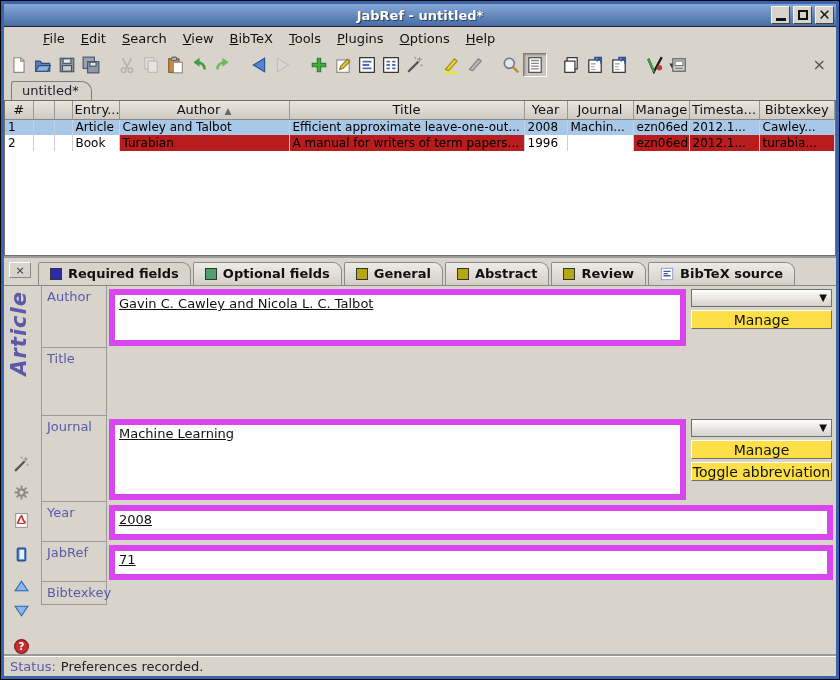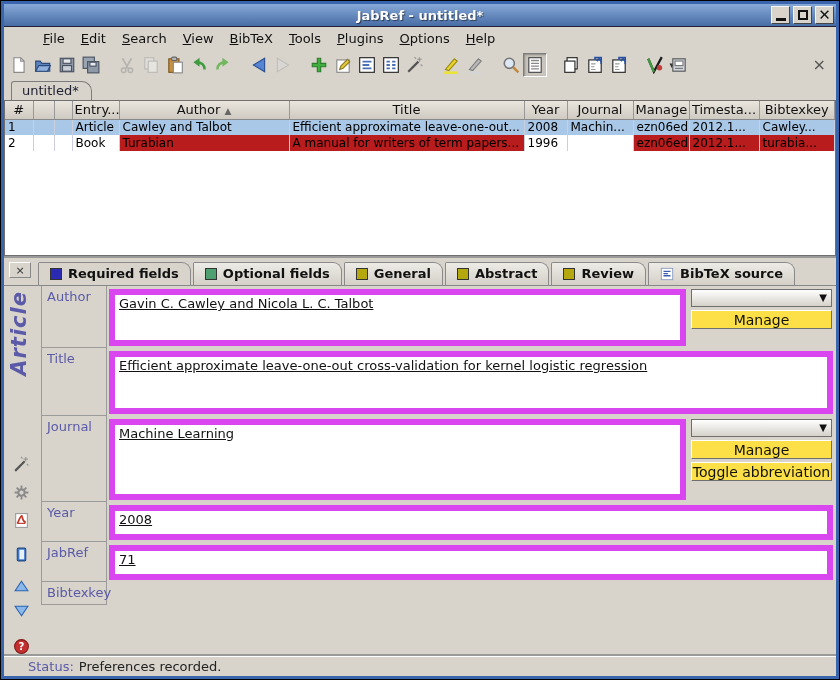--- a/index.html
+++ b/index.html
@@ -71,21 +71,21 @@
     font-size:13px; color:#111; overflow:hidden; white-space:nowrap;text-decoration:underline;}
   .fval.focus{ background:#cdcdf0;}
   .fside{ width:141px; flex:0 0 141px; display:flex; flex-direction:column; gap:3px; margin:3px 4px 0 2px;}
   .combo{ height:18px; background:linear-gradient(#fefefe,#d6d2ca); border:1px solid #6f6f6f; position:relative;}
   .combo .caret{ position:absolute; right:4px; top:2px; font-size:10px; color:#111;}
   .btn{ height:19px; background:#fde047; border:1px solid #6f6f6f; border-top-color:#fff; border-left-color:#fff;
     font-size:14px; display:flex; align-items:center; justify-content:center; color:#111; white-space:nowrap;}
   .cursor{ display:inline-block; width:1px; height:13px; background:#000; vertical-align:text-bottom; margin-left:1px;}
   
   .statusbar{ height:20px; flex:0 0 20px; border-top:1px solid #fff; box-shadow:0 -2px 0 #9a9a9a;
-    display:flex; align-items:center; padding-left:24px; font-size:13px; color:#222;}
+    display:flex; align-items:center; padding-left:6px; font-size:13px; color:#222;}
   .status-prefix{ color:#5a5aa8; margin-right:5px;}
 </style>
 </head>
 <body>
 
 <div class="window">
   <div class="titlebar">
     <div class="title">JabRef - untitled*</div>
     <div class="winbtns">
         <div class="winbtn">
@@ -483,21 +483,20 @@
             <div class="fval">Gavin C. Cawley and Nicola L. C. Talbot</div>
             <div class="fside">
               <div class="combo">
                 <span class="caret">▼</span>
               </div>
               <div class="btn">Manage</div>
             </div>
           </div>
           <div class="frow" style="height: 68px;">
             <div class="flabel">Title</div>
-            <div class="fval">Efficient approximate leave-one-out cross-validation for kernel logistic regression</div>
           </div>
           <div class="frow" style="height: 86px;">
             <div class="flabel">Journal</div>
             <div class="fval">Machine Learning</div>
             <div class="fside">
               <div class="combo">
                 <span class="caret">▼</span>
               </div>
               <div class="btn">Manage</div>
               <div class="btn">Toggle abbreviation</div>

